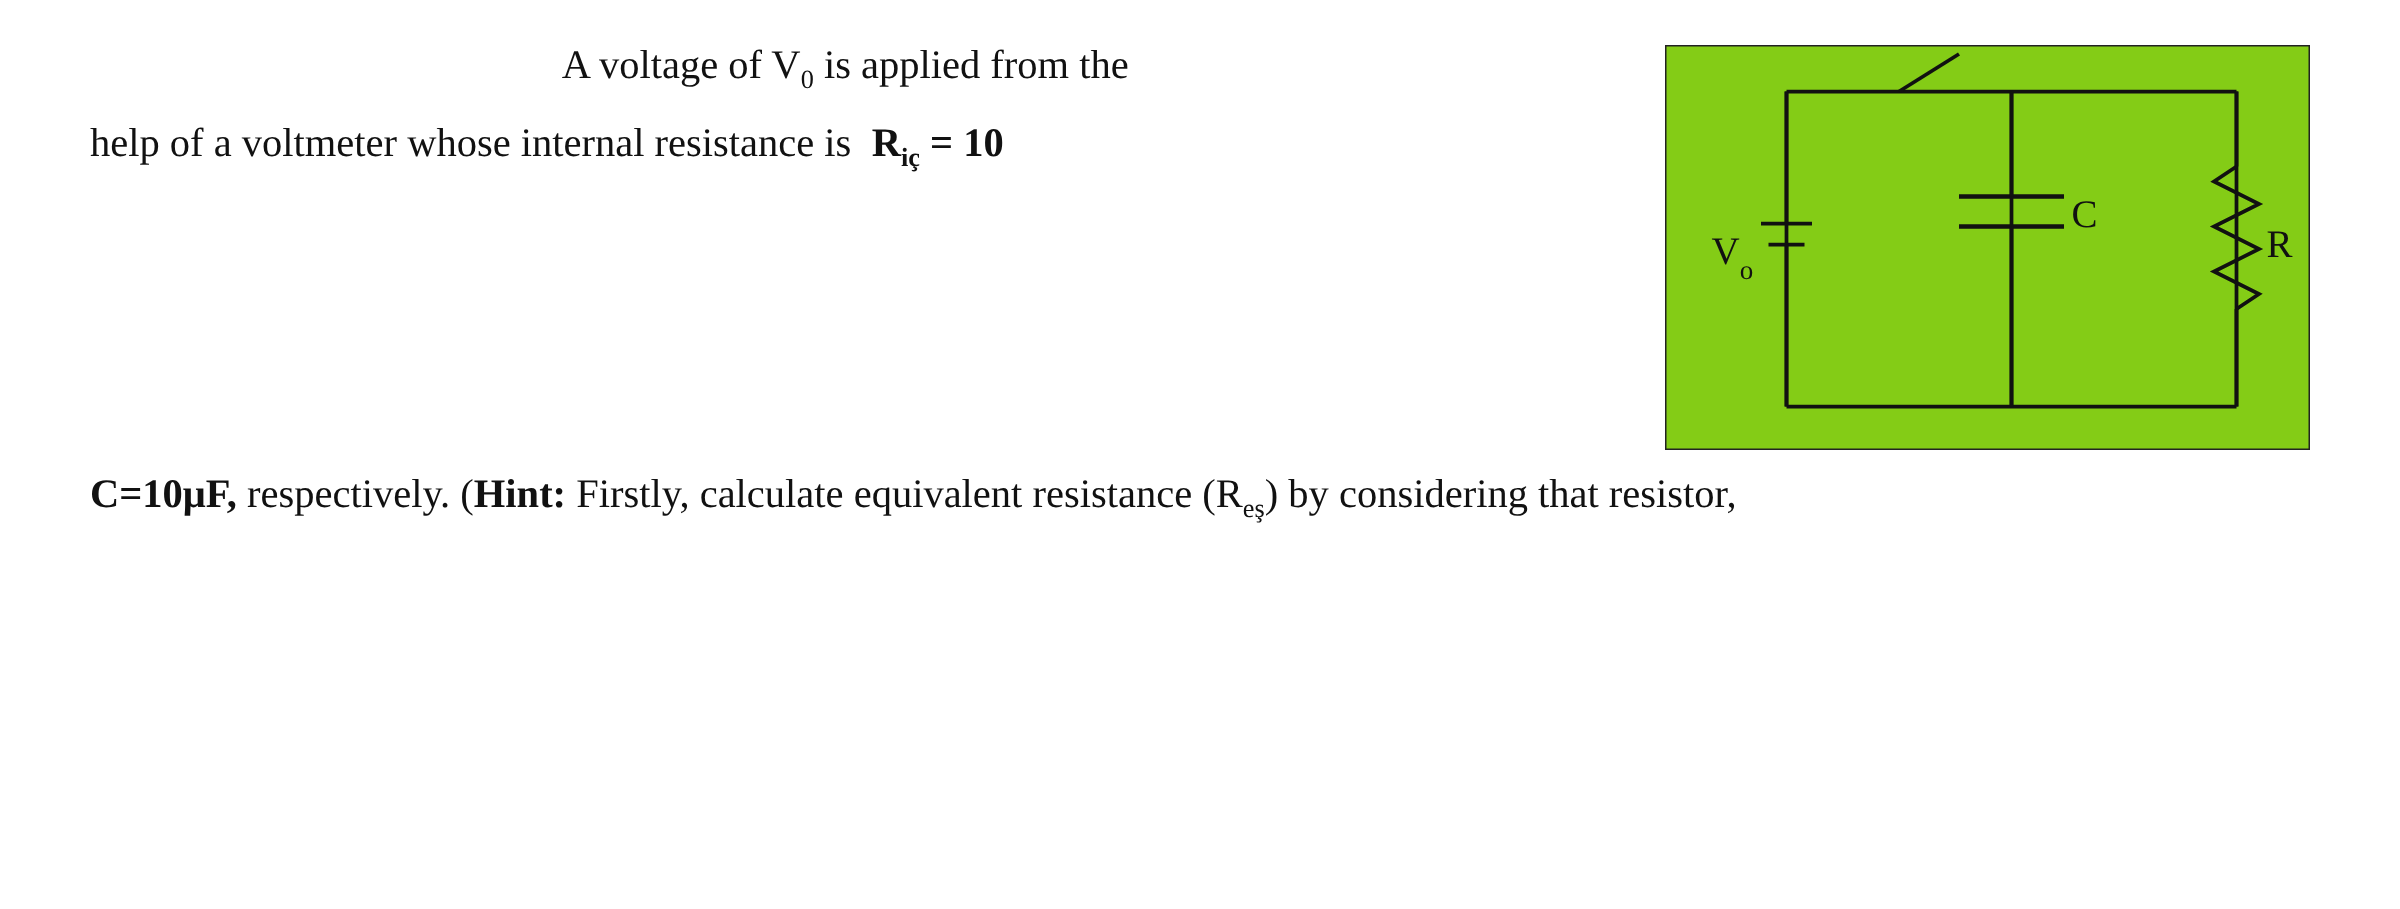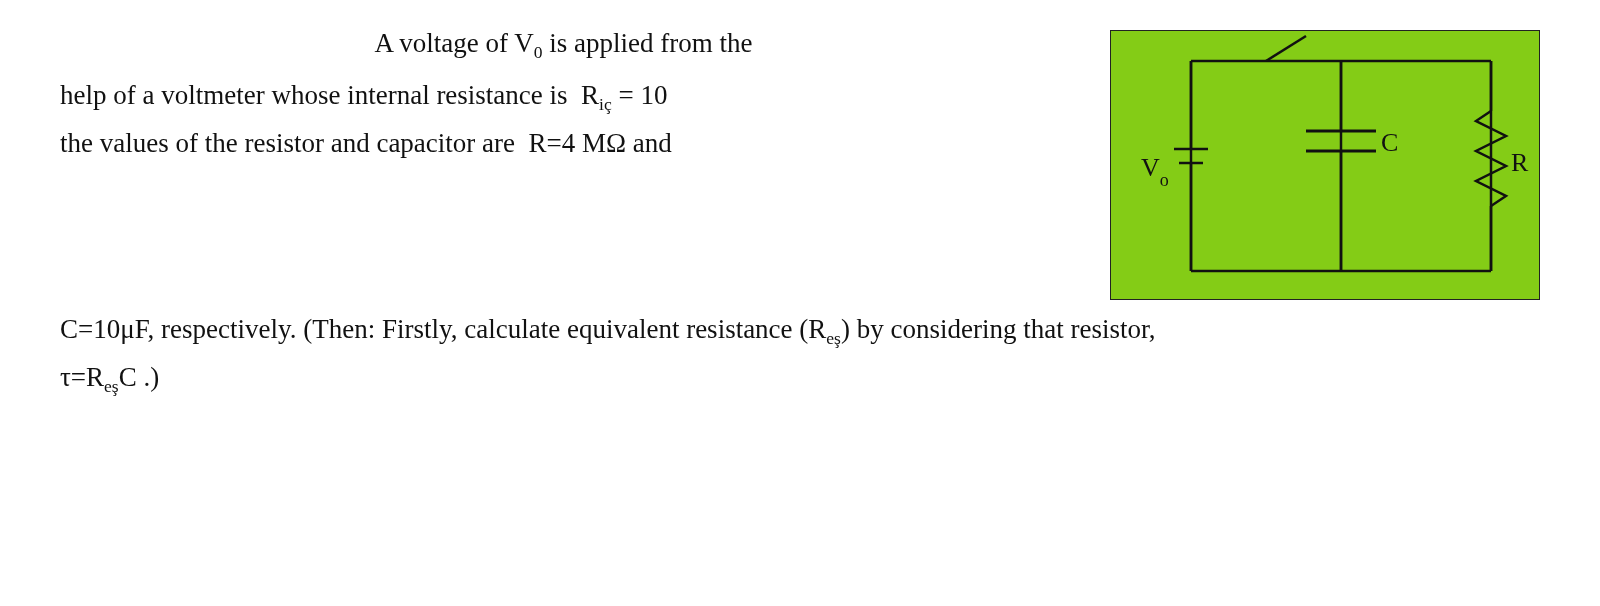--- a/index.html
+++ b/index.html
@@ -52,36 +52,33 @@
       line-height: 1.75;
       font-size: 27px;
     }
     .bottom-section p {
       font-size: 27px;
       line-height: 1.75;
     }
     sub, sup {
       font-size: 0.65em;
     }
-    .bold { font-weight: normal; }
+    .bold { font-weight: bold; }
   </style>
 </head>
 <body>
 
 <div class="page">
   <div class="top-section">
     <div class="text-block">
       <p class="title-line">
         A voltage of V<sub>0</sub> is applied from the
       </p>
       <p>
         help of a voltmeter whose internal resistance is &nbsp;<span class="bold">R<sub>iç</sub> = 10</span>
-      </p>
-      <p>
-        the values of the resistor and capacitor are &nbsp;<span class="bold">R=4 MΩ</span> and
       </p>
     </div>
 
     <div class="circuit-diagram">
       <svg width="430" height="270" xmlns="http://www.w3.org/2000/svg">
 
         <line x1="80" y1="30" x2="80" y2="240" stroke="#111" stroke-width="2.5"></line>
 
         <line x1="80" y1="30" x2="380" y2="30" stroke="#111" stroke-width="2.5"></line>
 
@@ -122,19 +119,16 @@
         <line x1="380" y1="175" x2="380" y2="240" stroke="#111" stroke-width="2.5"></line>
 
         <text x="400" y="140" font-family="Times New Roman" font-size="26" fill="#111">R</text>
 
       </svg>
     </div>
   </div>
 
   <div class="bottom-section">
     <p>
-      <span class="bold">C=10μF,</span> respectively. (<span class="bold">Then:</span> Firstly, calculate equivalent resistance (R<sub>eş</sub>) by considering that resistor,
-    </p>
-    <p>
-      <span class="bold">τ=R<sub>eş</sub>C .)</span>
+      <span class="bold">C=10μF,</span> respectively. (<span class="bold">Hint:</span> Firstly, calculate equivalent resistance (R<sub>eş</sub>) by considering that resistor,
     </p>
   </div>
 </div>
 
 </body></html>

